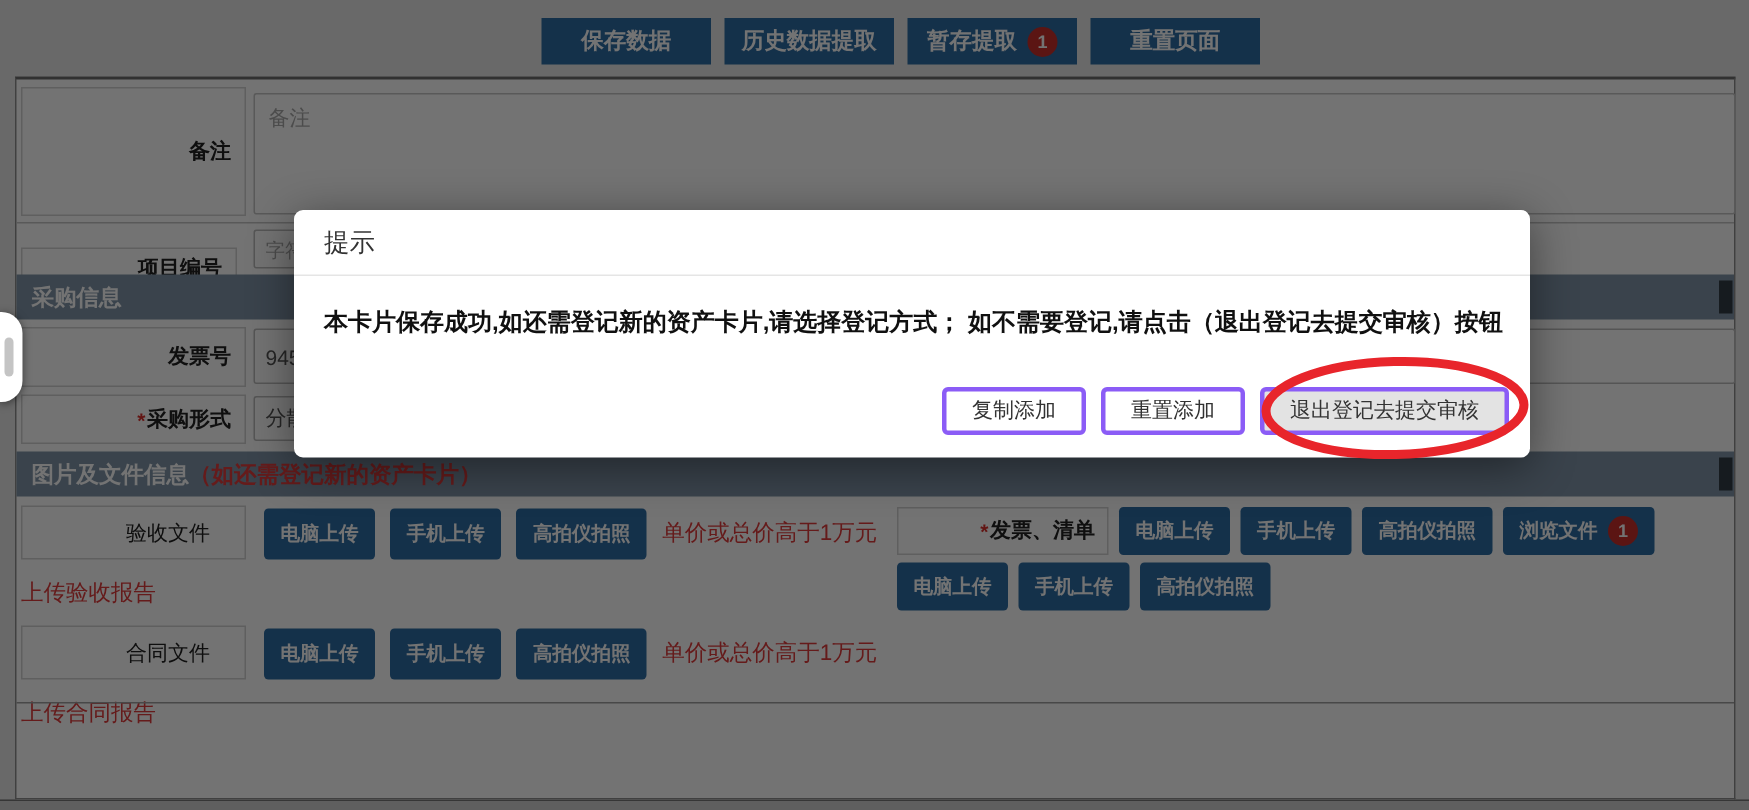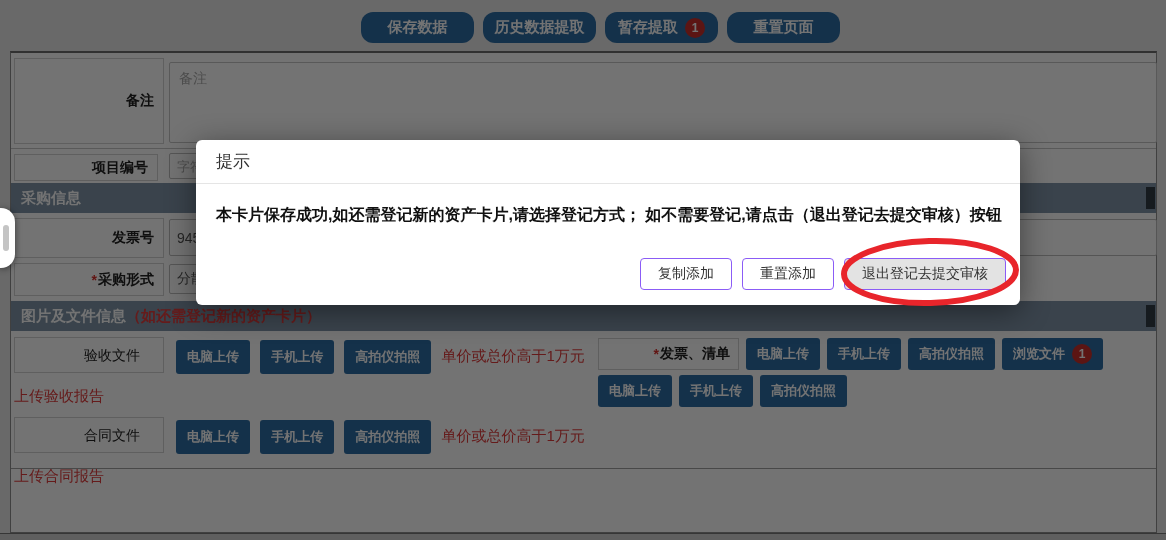--- a/index.html
+++ b/index.html
@@ -5,21 +5,21 @@
   * { margin:0; padding:0; box-sizing:border-box; }
   html,body { background:#333; }
   .page {
     position:relative; width:1166px; height:540px; overflow:hidden;
     background:#e8e8e8;
     font-family:"Liberation Sans","DejaVu Sans",sans-serif;
   }
   
   .toolbar { position:absolute; left:361px; top:12px; display:flex; gap:9px; z-index:1; }
   .tb-btn {
-    min-width:113px; height:31px; border:none; border-radius:12px;
+    min-width:113px; height:31px; border:none; border-radius:0;
     background:#2e6da4; color:#fff; font-weight:bold; font-size:15px;
     display:inline-flex; align-items:center; justify-content:center; gap:7px;
     font-family:inherit; cursor:pointer; padding:0 10px;
   }
   .badge {
     width:20px; height:20px; border-radius:50%; background:#c9302c; color:#fff;
     font-size:12px; font-weight:bold; display:inline-flex; align-items:center; justify-content:center;
     flex:0 0 auto;
   }
   
@@ -92,21 +92,21 @@
     position:absolute; left:196px; top:140px; width:824px; height:165px; background:#fff;
     border-radius:6px; z-index:30; box-shadow:0 6px 30px rgba(0,0,0,0.45);
   }
   .modal-header {
     height:44px; border-bottom:1px solid #e5e5e5; display:flex; align-items:center;
     padding-left:20px; font-size:17px; color:#333;
   }
   .modal-body { padding:21px 8px 0 20px; font-size:16px; font-weight:bold; color:#101010; white-space:nowrap; }
   .modal-footer { position:absolute; right:14px; bottom:15px; display:flex; gap:10px; }
   .m-btn {
-    height:32px; padding:0 17px; background:#fff; border:1px solid #8b5cf6; border-radius:4px;
+    height:32px; padding:0 17px; background:#fff; border:3px solid #8b5cf6; border-radius:4px;
     font-size:14px; color:#333; font-family:inherit; cursor:pointer;
   }
   .m-btn.highlight { background:#e3e3e3; }
   .annotation { position:absolute; left:838px; top:235px; width:184px; height:74px; z-index:40; pointer-events:none; }
 </style>
 </head>
 <body>
 
 <div class="page">
 
@@ -125,21 +125,21 @@
       <span>重置页面</span>
     </button>
   </div>
 
   <div class="form-table">
 
     <div class="lbox" style="left:3px; top:5px; width:150px; height:86px;">备注</div>
     <textarea class="remark" placeholder="备注" style=""></textarea>
     <div class="hline" style="top:95px;"></div>
 
-    <div class="lbox" style="left:3px; top:101px; width:144px; height:27px;padding-left:24px;">项目编号</div>
+    <div class="lbox" style="left:3px; top:112px; width:144px; height:27px;padding-left:24px;">项目编号</div>
     <input class="txt-input" style="left: 158px; top: 100px; width: 270px; height: 26px;" placeholder="字符串">
 
     <div class="sec-hdr" style="top:130px;">
       <span>采购信息</span>
       <button class="hdr-btn"></button>
     </div>
 
     <div class="lbox" style="left:3px; top:165px; width:150px; height:40px;">发票号</div>
     <input class="txt-input" style="left: 158px; top: 166px; width: 988px; height: 37px; font-size: 14px;" value="9458">
 

